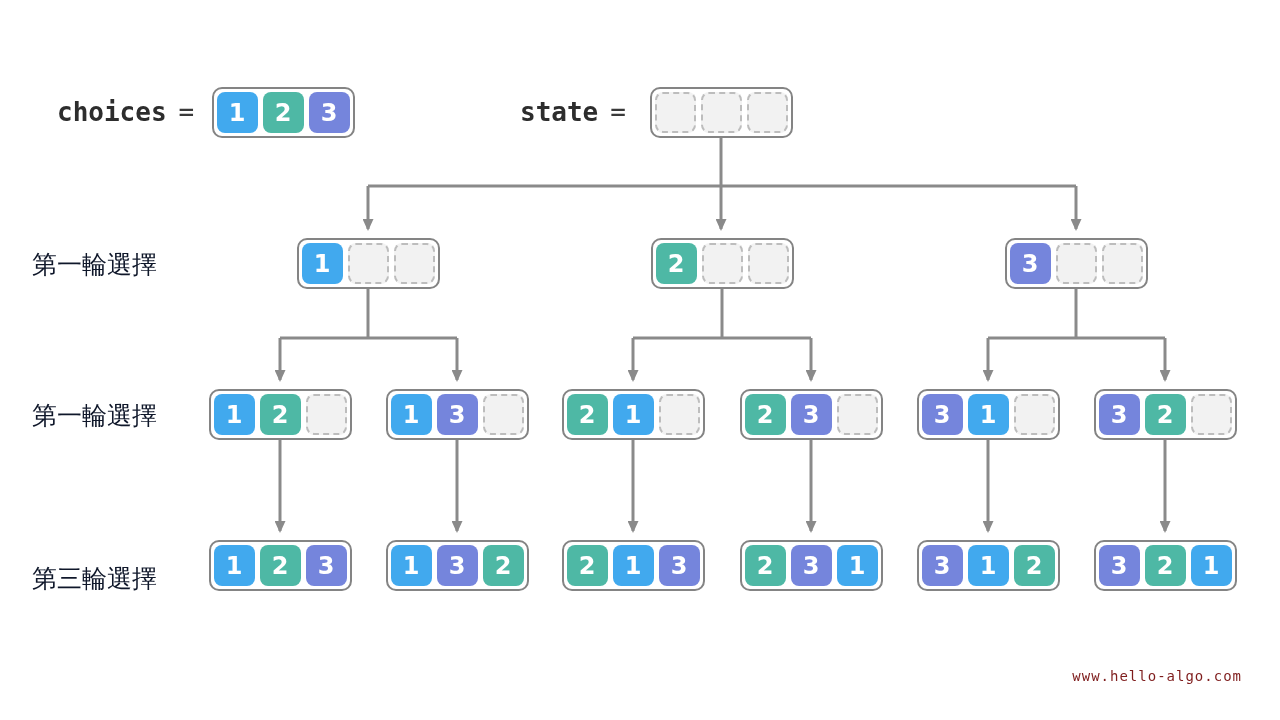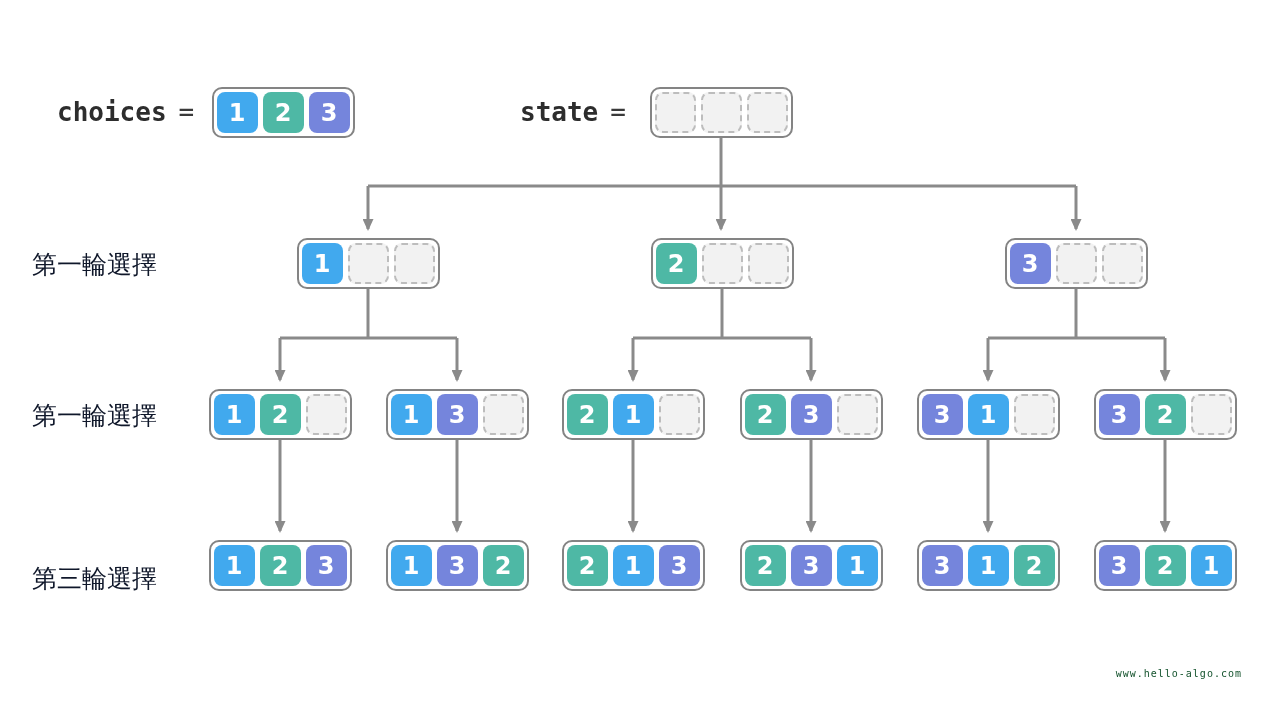--- a/index.html
+++ b/index.html
@@ -26,21 +26,21 @@
     font-family:"DejaVu Sans Mono", monospace;font-size:26px;font-weight:bold;color:#2d2d2d;
   }
   .mono-label .eq{font-weight:normal;color:#3a3a3a;}
 
   .row-label{
     position:absolute;left:32px;font-size:25px;color:#0f172a;line-height:30px;
     font-family:"Liberation Sans", sans-serif;
   }
   .watermark{
     position:absolute;right:38px;top:668px;
-    font-family:"DejaVu Sans Mono", monospace;font-size:10px;color:#14532d;letter-spacing:1px;
+    font-family:"DejaVu Sans Mono", monospace;font-size:14px;color:#7f1d1d;letter-spacing:1px;
   }
 </style>
 </head>
 <body>
 
 <div class="canvas" id="canvas">
 
   <svg id="edges" viewBox="0 0 1280 720">
     <defs>
       <marker id="arrow" markerUnits="userSpaceOnUse" markerWidth="13" markerHeight="11" refX="10" refY="5.5" orient="auto">

